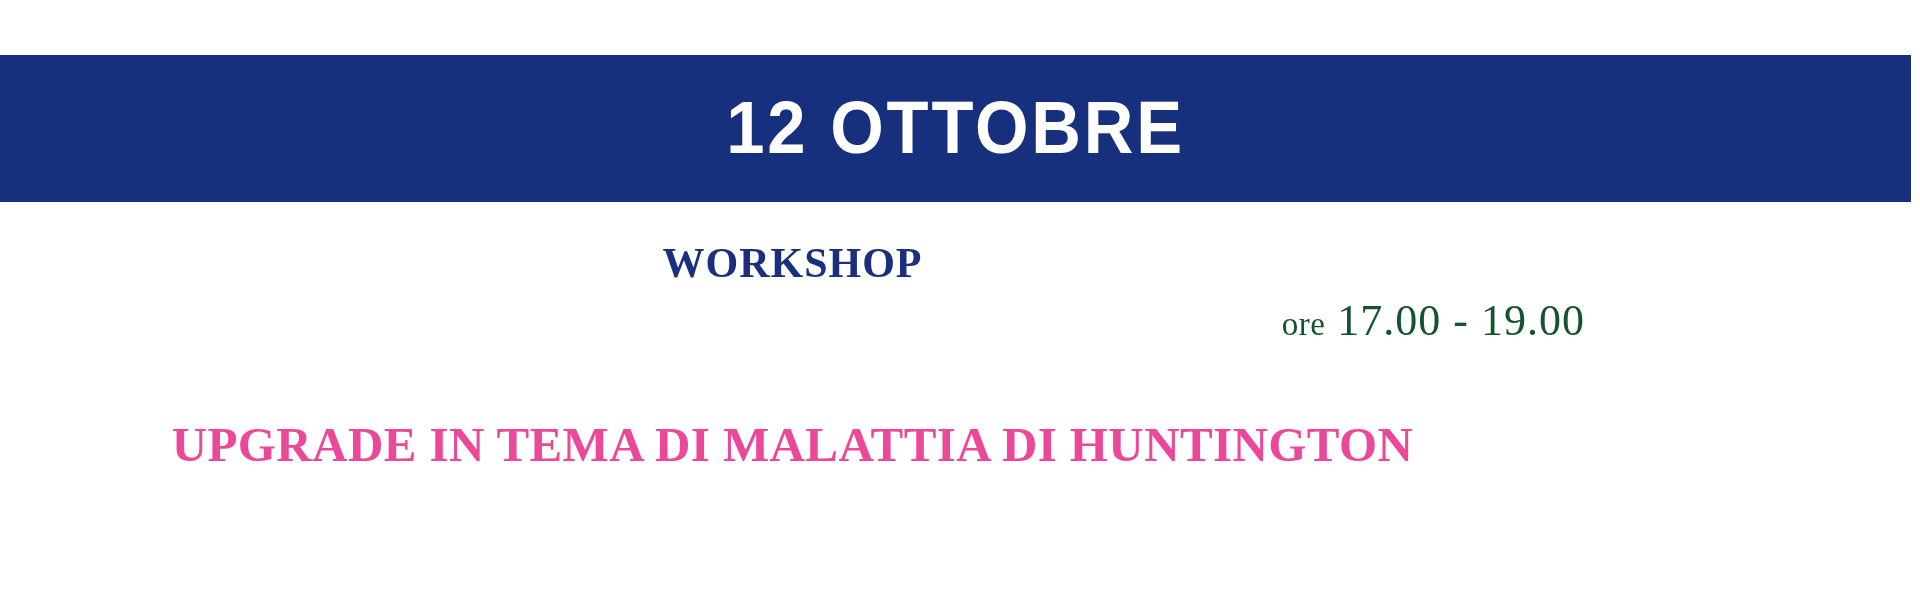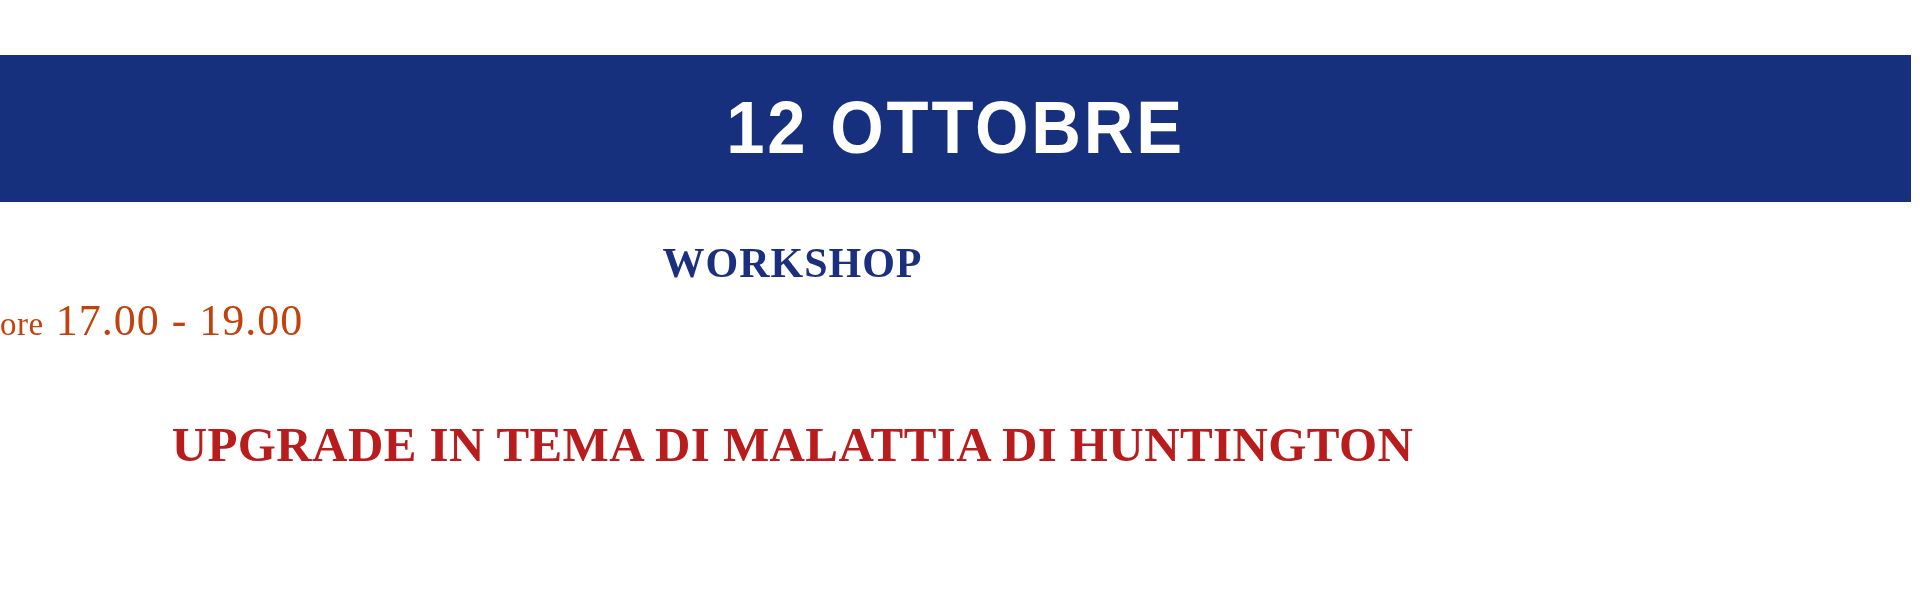--- a/index.html
+++ b/index.html
@@ -81,43 +81,43 @@
     letter-spacing: 1px;
     line-height: 1;
     white-space: nowrap;
   }
 
   .time-line {
     position: absolute;
     left: 0;
     top: 97px;
     width: 1585px;
-    text-align: left;
-    color: #c2410c;
+    text-align: right;
+    color: #14532d;
     font-family: "Liberation Serif", "DejaVu Serif", serif;
     font-weight: normal;
     line-height: 1;
     white-space: nowrap;
   }
   .time-line .ore {
     font-size: 33px;
     letter-spacing: 0.5px;
   }
   .time-line .clock {
     font-size: 44px;
     letter-spacing: 1px;
   }
 
   .event-title {
     position: absolute;
     left: 0;
     top: 215px;
     width: 1585px;
     text-align: center;
-    color: #b91c1c;
+    color: #ec4899;
     font-family: "Liberation Serif", "DejaVu Serif", serif;
     font-weight: bold;
     font-size: 49px;
     line-height: 1.16;
     letter-spacing: 0.4px;
     white-space: nowrap;
   }
   .event-title .title-line {
     display: block;
   }

